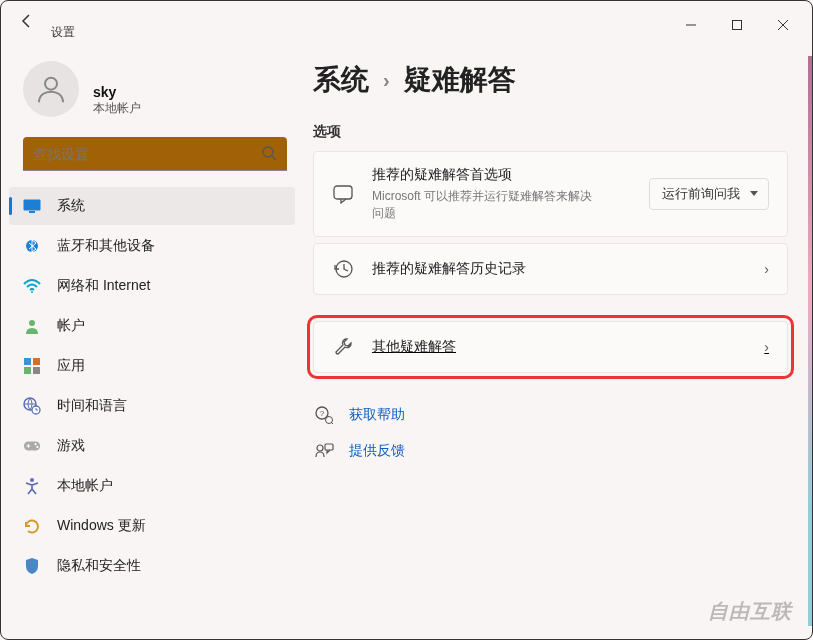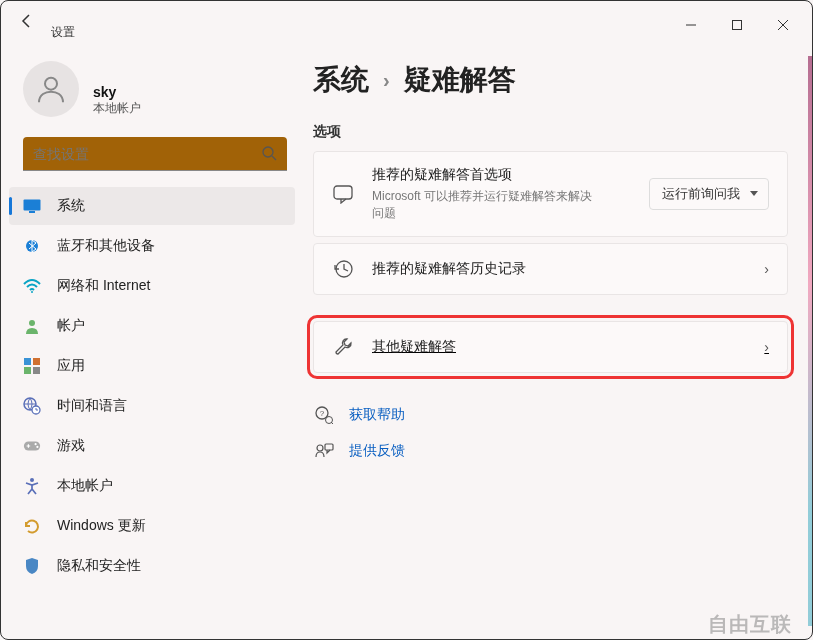--- a/index.html
+++ b/index.html
@@ -51,21 +51,21 @@
   .dropdown::after { content:""; position:absolute; right:10px; top:12px; border-left:4px solid transparent; border-right:4px solid transparent; border-top:5px solid #555; }
   
   .highlighted { outline: 3px solid #e33; outline-offset: 3px; text-decoration: underline; }
   
   .help-links { margin-top: 24px; }
   .help-link { display:flex; align-items:center; gap: 14px; padding: 8px 0; font-size:14px; cursor:pointer; }
   .help-link .icon { width:22px; color:#555; display:flex; align-items:center; justify-content:center;}
   .help-link a { color:#0a5fc1; text-decoration:none; }
   
   
-  .watermark { position:absolute; right:20px; bottom:1px; font-size:20px; font-weight:700; color:#888; opacity:0.55; letter-spacing:1px;margin-top:24px; }
+  .watermark { position:absolute; right:20px; bottom:14px; font-size:20px; font-weight:700; color:#888; opacity:0.55; font-style:italic; letter-spacing:1px;margin-top:24px; }
   
   
   .edge { position:absolute; top:55px; right:0; width:4px; height:570px; background: linear-gradient(#936, #e8a 40%, #6bc 80%); opacity:0.7; }
 </style>
 </head>
 <body>
 
 <div class="titlebar">
   <div class="back">
     <svg width="16" height="16" viewBox="0 0 16 16">

